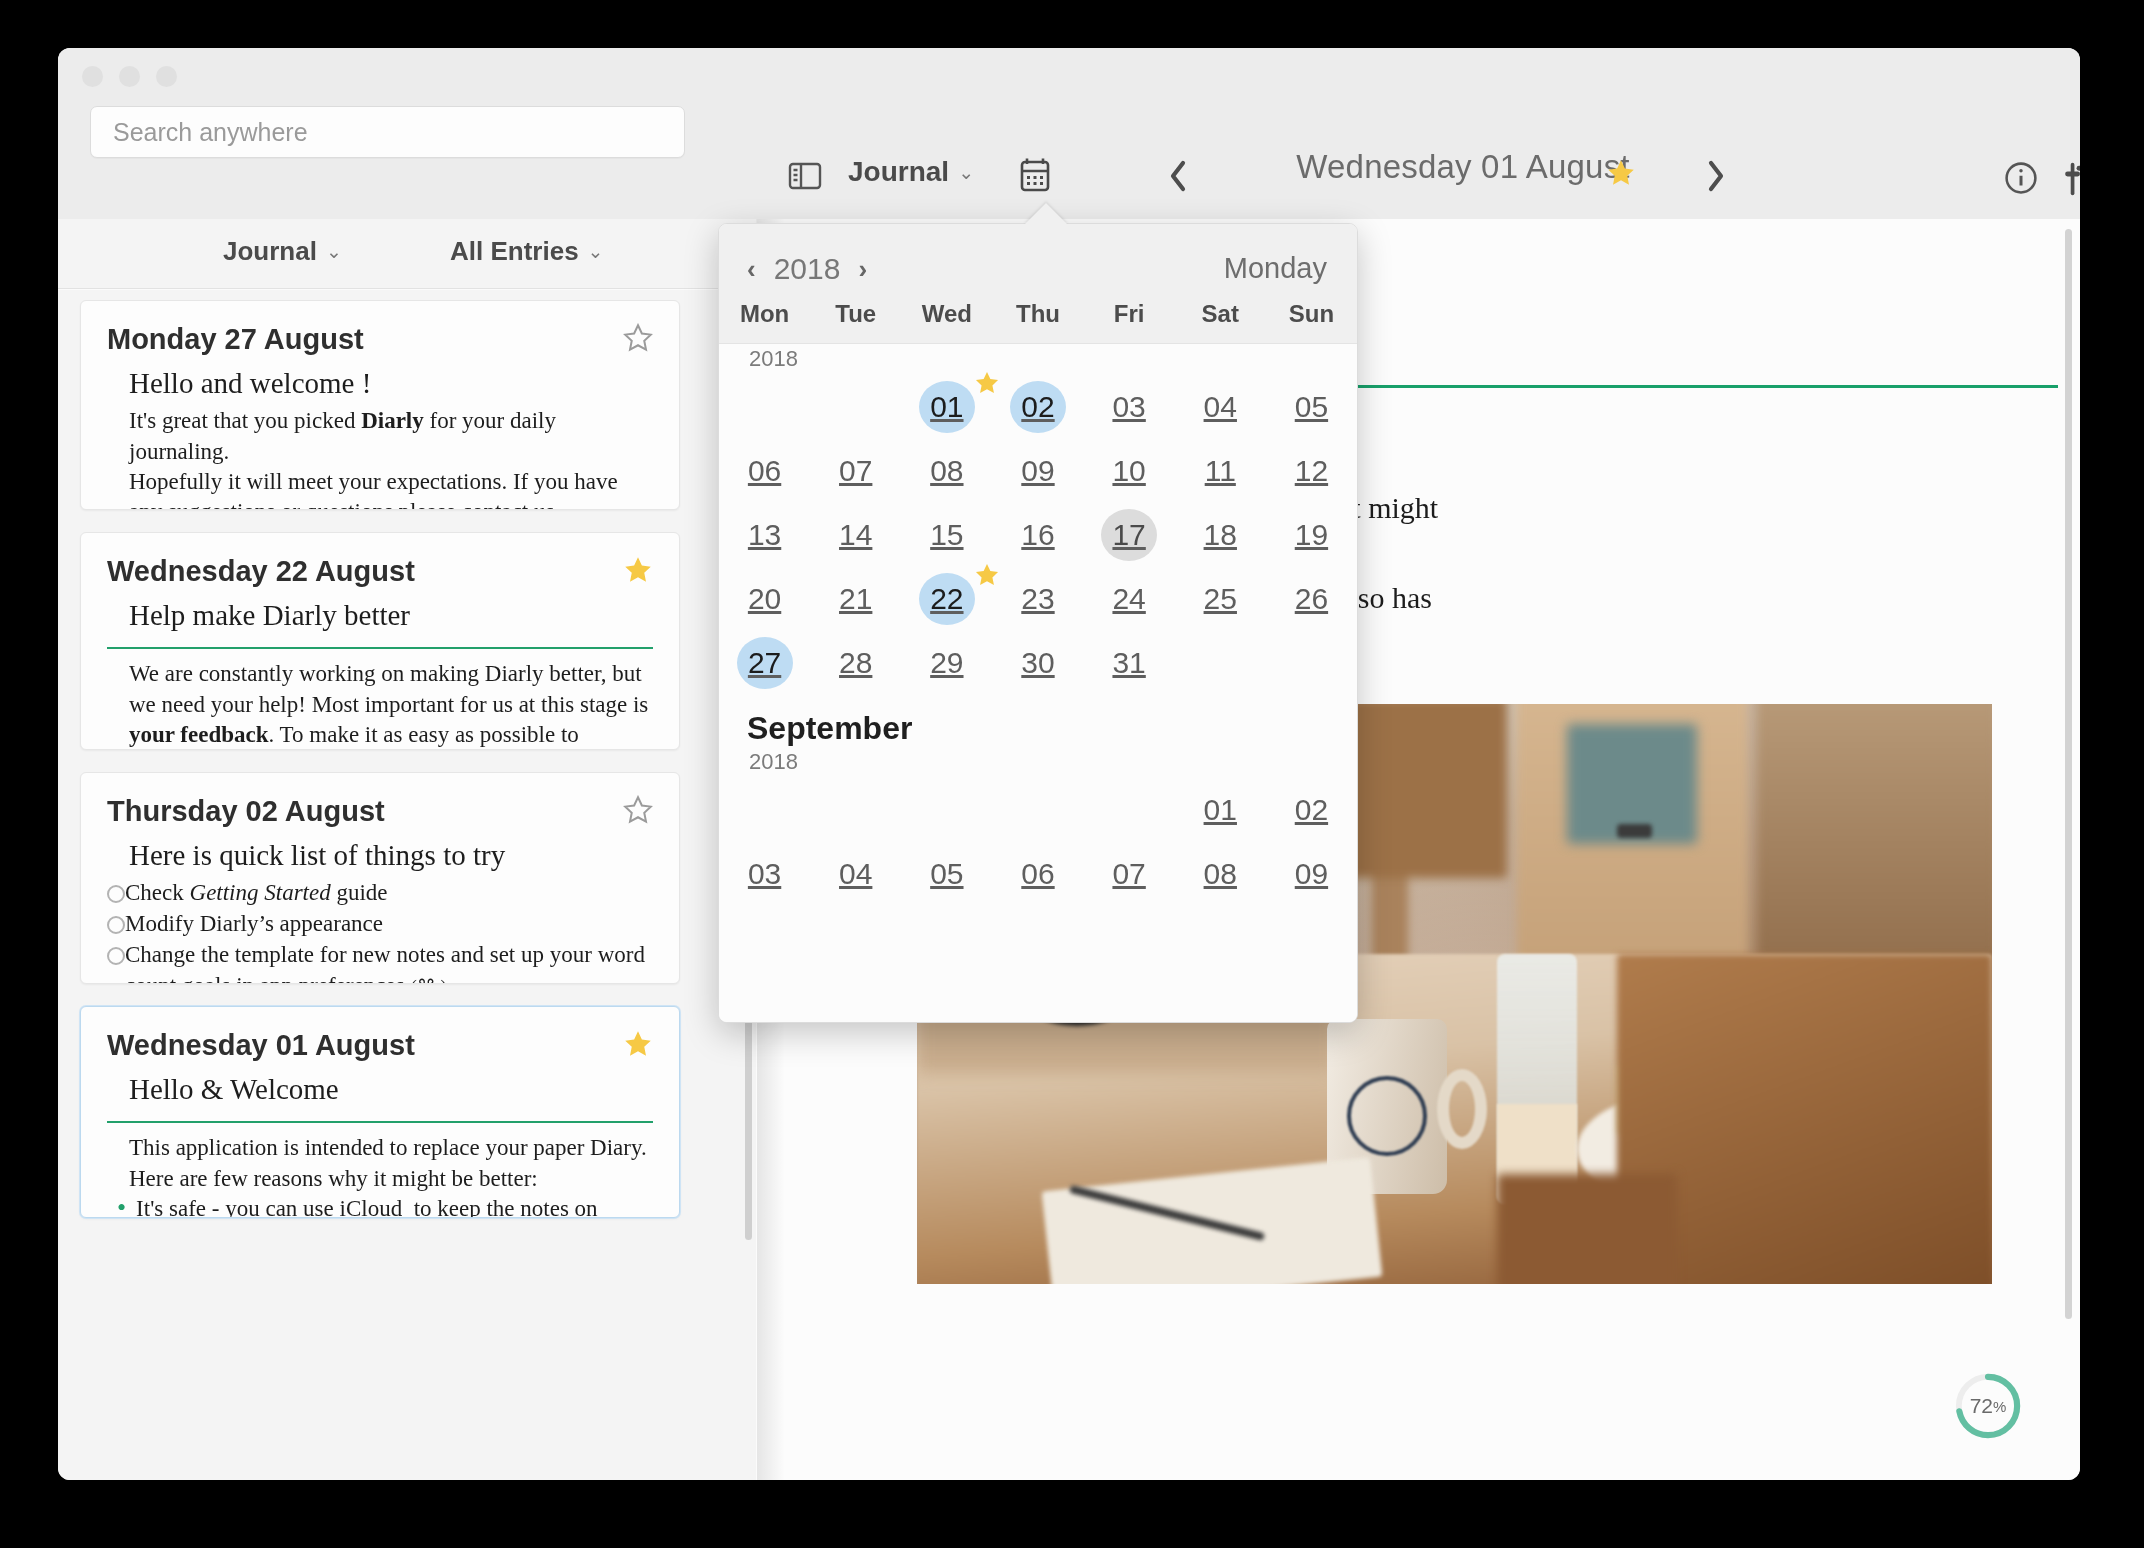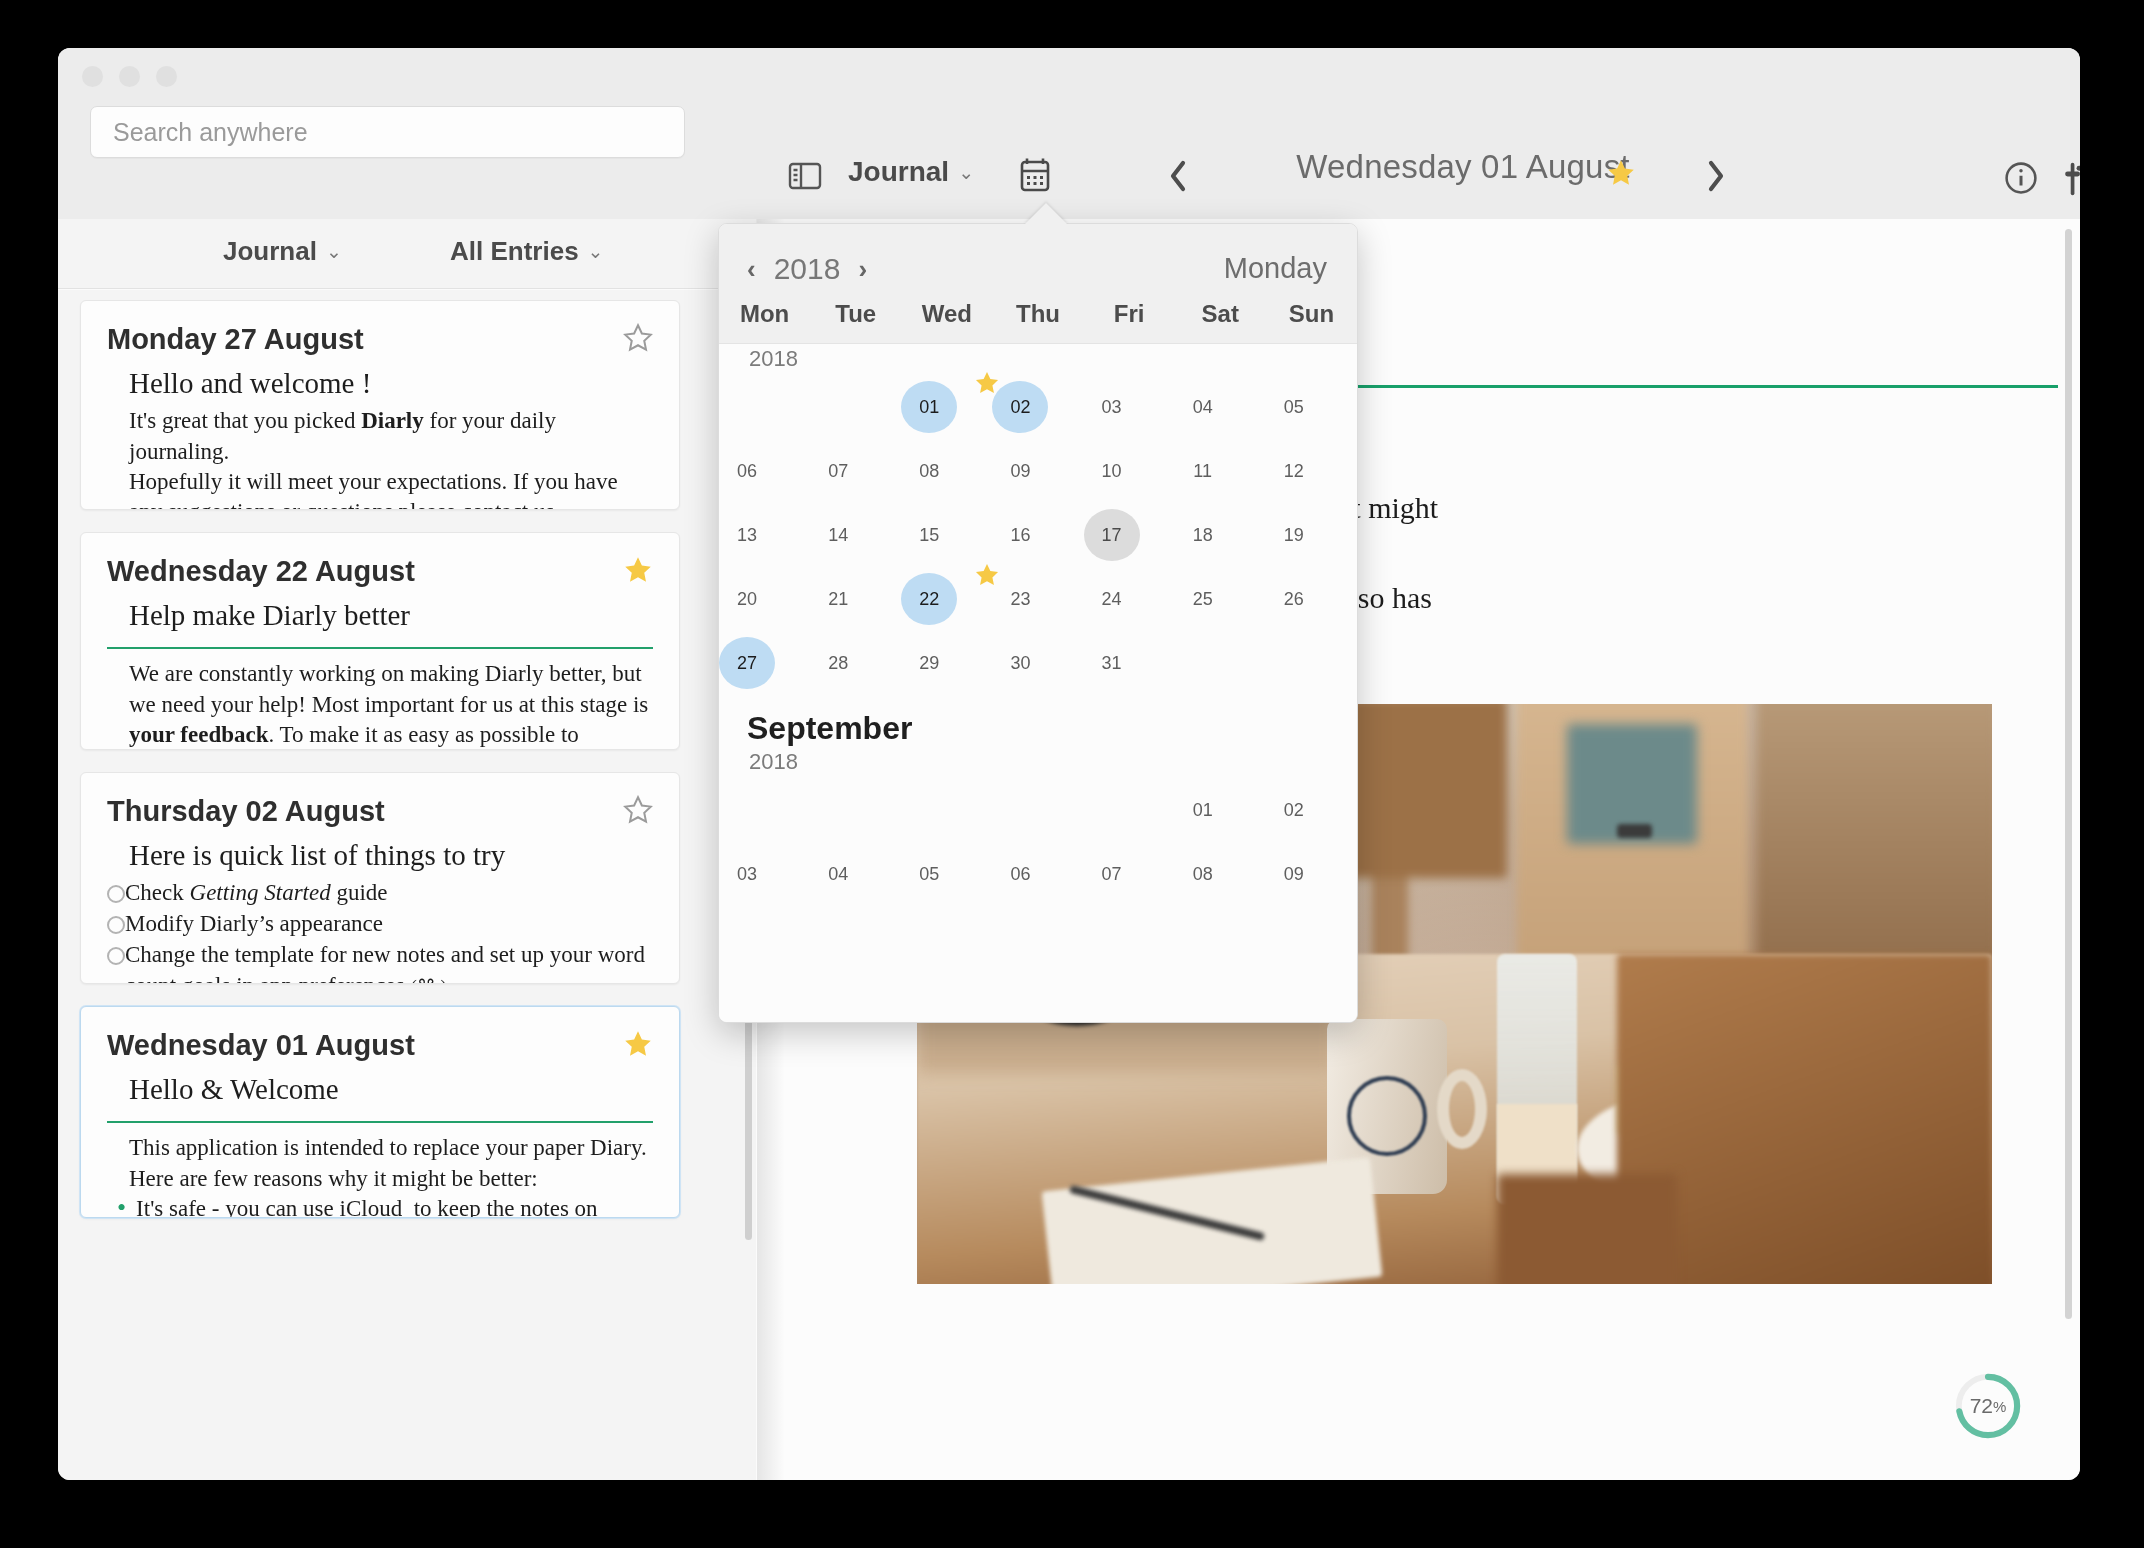--- a/index.html
+++ b/index.html
@@ -262,22 +262,22 @@
     padding: 2px 0 6px 30px;
     font-size: 22px; color: #7b7b7b;
   }
   .days {
     display: grid; grid-template-columns: repeat(7, 1fr);
     row-gap: 6px;
   }
   .day {
     position: relative;
     height: 58px;
-    display: flex; align-items: center; justify-content: flex-start;
-    font-size: 18px; color: #5e5e5e;
+    display: flex; align-items: center; justify-content: center;
+    font-size: 30px; color: #5e5e5e; text-decoration: underline;
   }
   .day .pill {
     position: relative;
     width: 56px; height: 52px;
     border-radius: 50%;
     display: flex; align-items: center; justify-content: center;
   }
   .day.sel .pill { background: #bedcf3; color: #1c1c1c; }
   .day.today .pill { background: #dcdcdc; color: #4a4a4a; }
   .day .mini-star {

